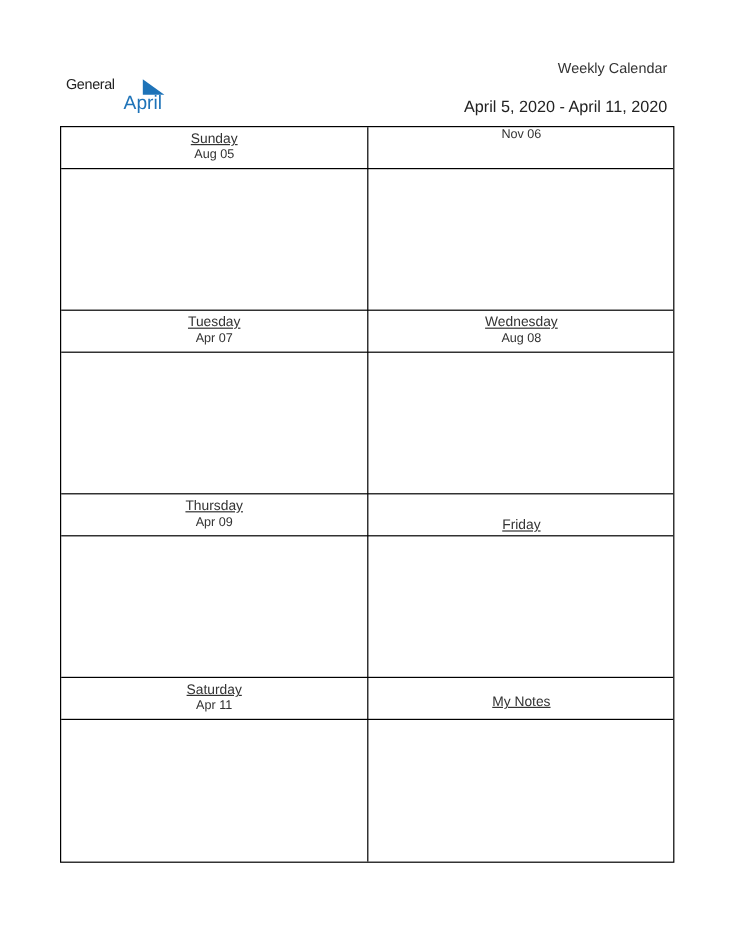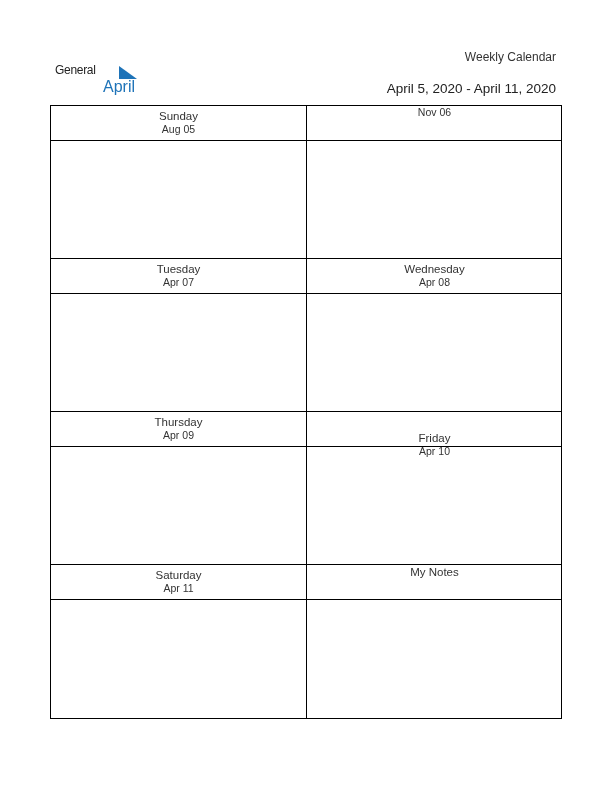--- a/index.html
+++ b/index.html
@@ -8,23 +8,23 @@
   .logo .g { position:absolute; left:0; top:0; font-size:12px; color:#222; letter-spacing:-0.3px; }
   .logo .b { position:absolute; left:48px; top:15px; font-size:16px; color:#1e73b8; }
   .logo .tri { position:absolute; left:64px; top:3px; width:0; height:0;
     border-left:18px solid #1e73b8; border-top:13px solid transparent; }
   .title { position:absolute; right:56px; top:50px; font-size:12px; color:#333; }
   .range { position:absolute; right:56px; top:81px; font-size:13.5px; color:#222; }
   .grid { position:absolute; left:50px; top:105px; width:512px; height:614px; border:1px solid #000; box-sizing:border-box; }
   .vline { position:absolute; left:255px; top:0; width:1px; height:100%; background:#000; }
   .hline { position:absolute; left:0; width:100%; height:1px; background:#000; }
   .cellhead { position:absolute; height:35px; text-align:center; font-size:11.5px; color:#333; }
-  .cellhead .day { display:block; margin-top:4px; line-height:13px; }
+  .cellhead .day { display:block; margin-top:4px; line-height:13px;text-decoration:underline; }
   .cellhead .date { display:block; font-size:10.5px; line-height:13px; }
-  .cellhead.notes .day { margin-top:1px; }
+  .cellhead.notes .day { margin-top:14px; }
   .body { position:absolute; }
 </style>
 </head>
 <body>
 
 <div class="logo">
   <span class="g">General</span>
   <span class="tri"></span>
   <span class="b">April</span>
 </div>
@@ -51,32 +51,31 @@
   </div>
   <div class="body" style="left:0;top:35px;width:255px;height:117px"></div>
   <div class="body" style="left:256px;top:35px;width:255px;height:117px"></div>
 
   <div class="cellhead" style="left:0;top:153px;width:255px">
     <span class="day">Tuesday</span>
     <span class="date">Apr 07</span>
   </div>
   <div class="cellhead" style="left:256px;top:153px;width:255px">
     <span class="day">Wednesday</span>
-    <span class="date">Apr 08</span>
+    <span class="date">Aug 08</span>
   </div>
   <div class="body" style="left:0;top:188px;width:255px;height:117px"></div>
   <div class="body" style="left:256px;top:188px;width:255px;height:117px"></div>
 
   <div class="cellhead" style="left:0;top:306px;width:255px">
     <span class="day">Thursday</span>
     <span class="date">Apr 09</span>
   </div>
   <div class="cellhead" style="left:256px;top:322px;width:255px">
     <span class="day">Friday</span>
-    <span class="date">Apr 10</span>
   </div>
   <div class="body" style="left:0;top:341px;width:255px;height:117px"></div>
   <div class="body" style="left:256px;top:341px;width:255px;height:117px"></div>
 
   <div class="cellhead" style="left:0;top:459px;width:255px">
     <span class="day">Saturday</span>
     <span class="date">Apr 11</span>
   </div>
   <div class="cellhead notes" style="left:256px;top:459px;width:255px">
     <span class="day">My Notes</span>

